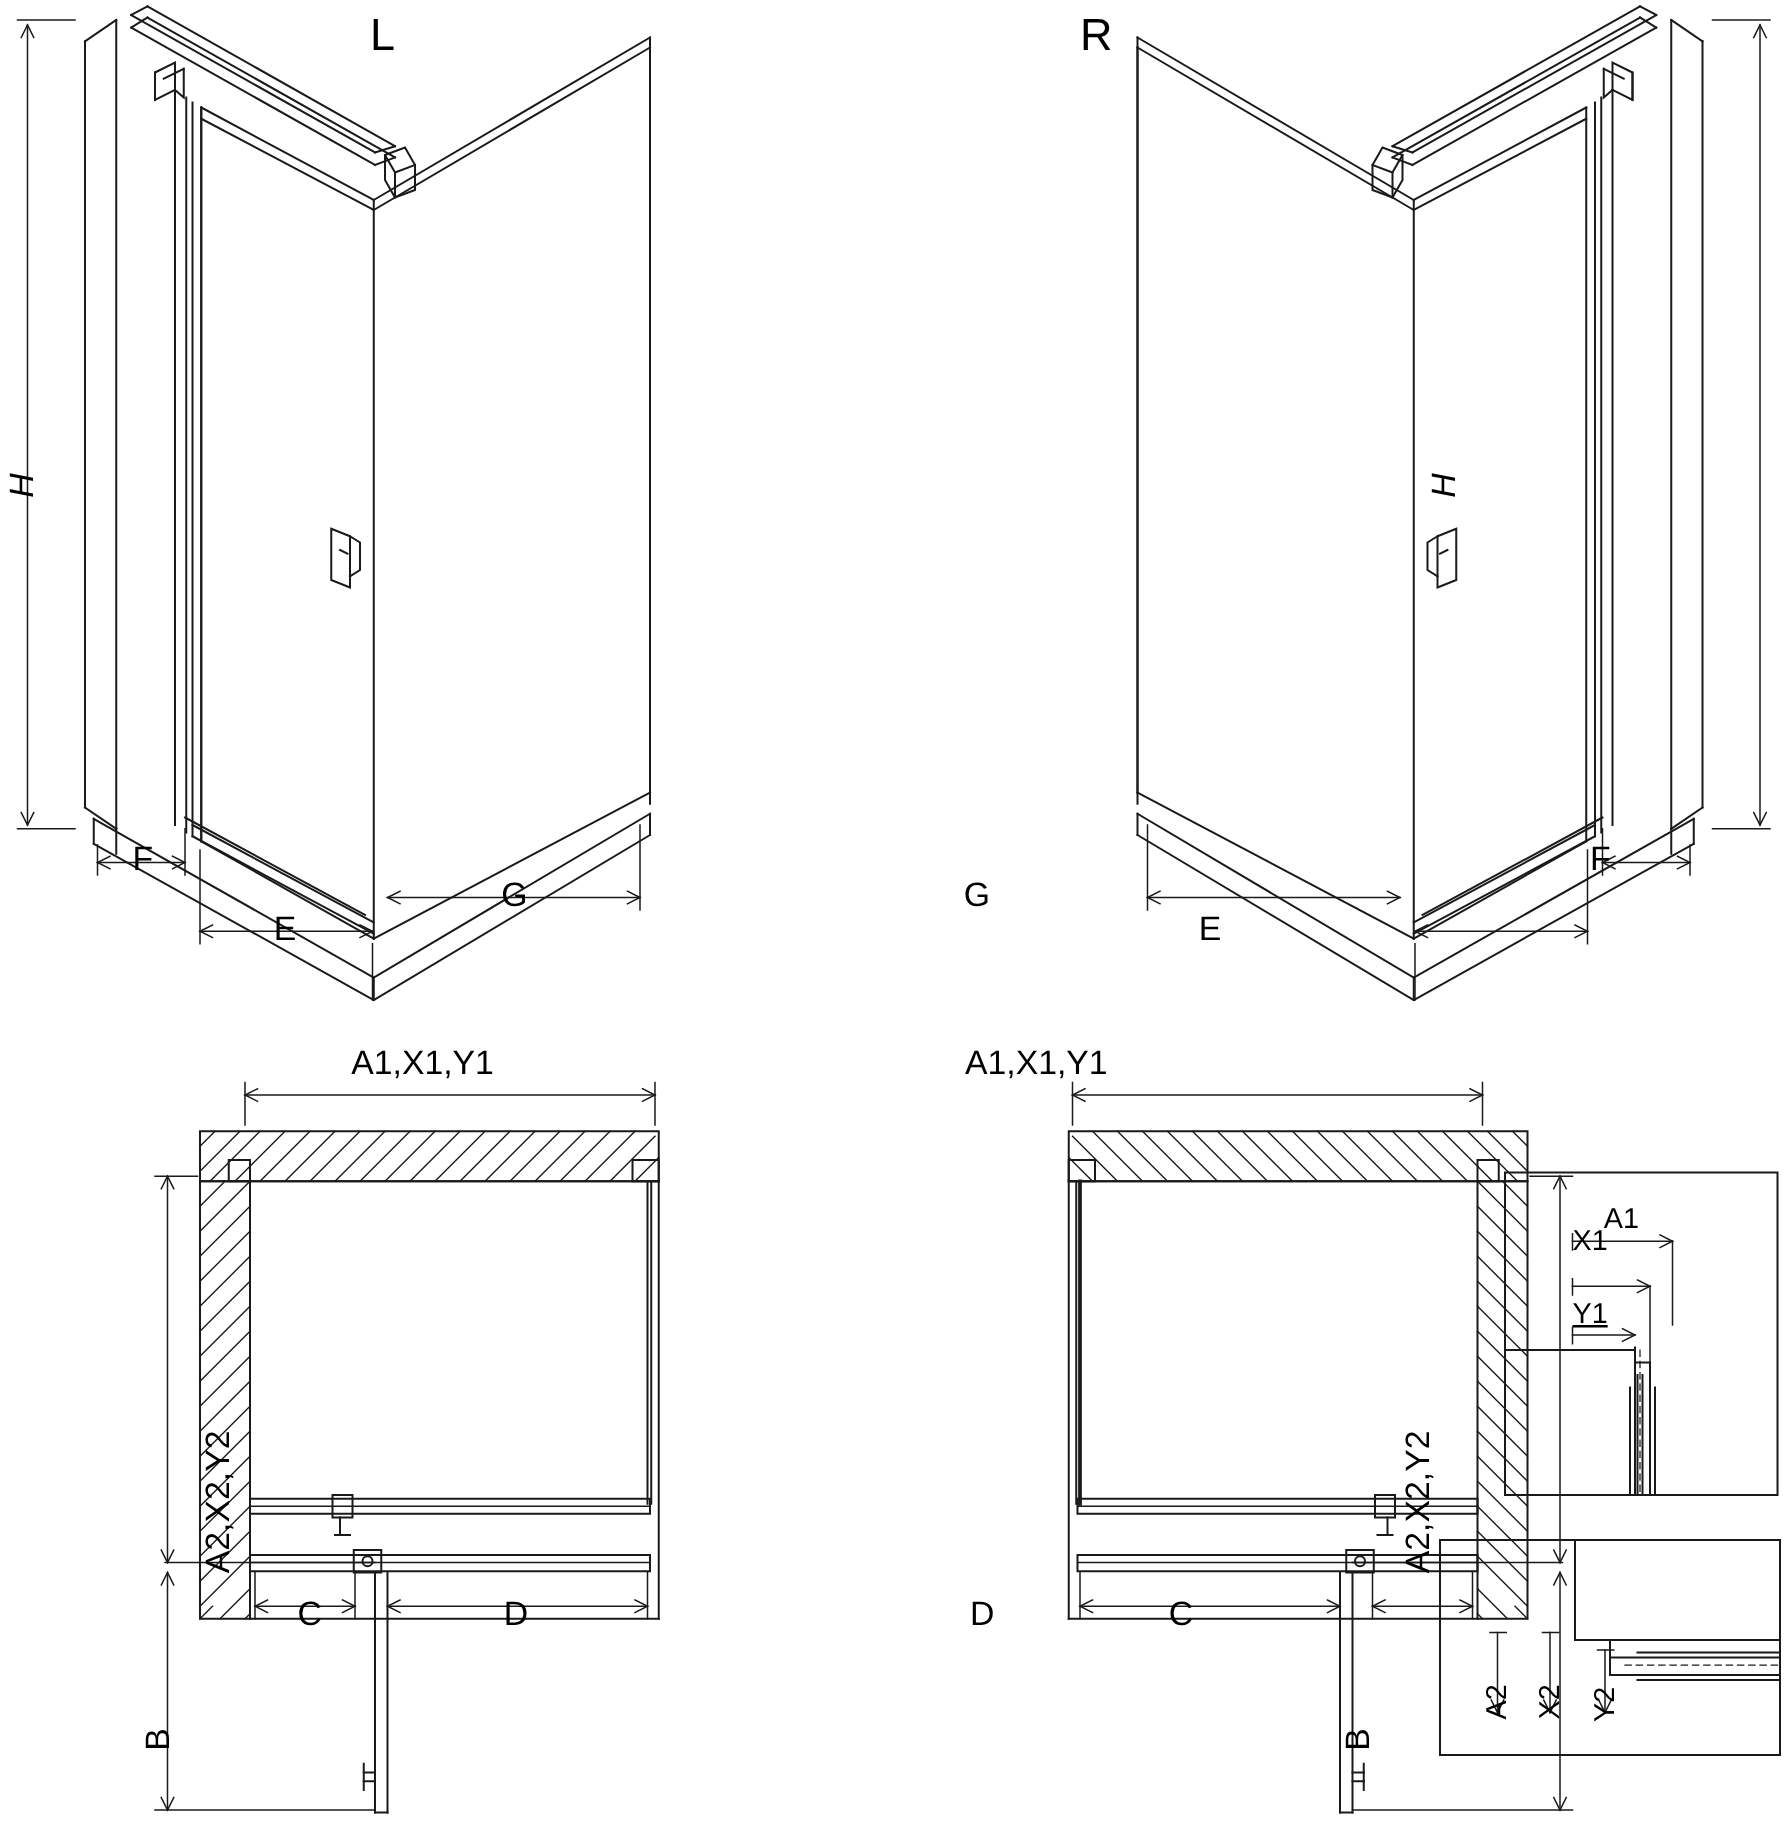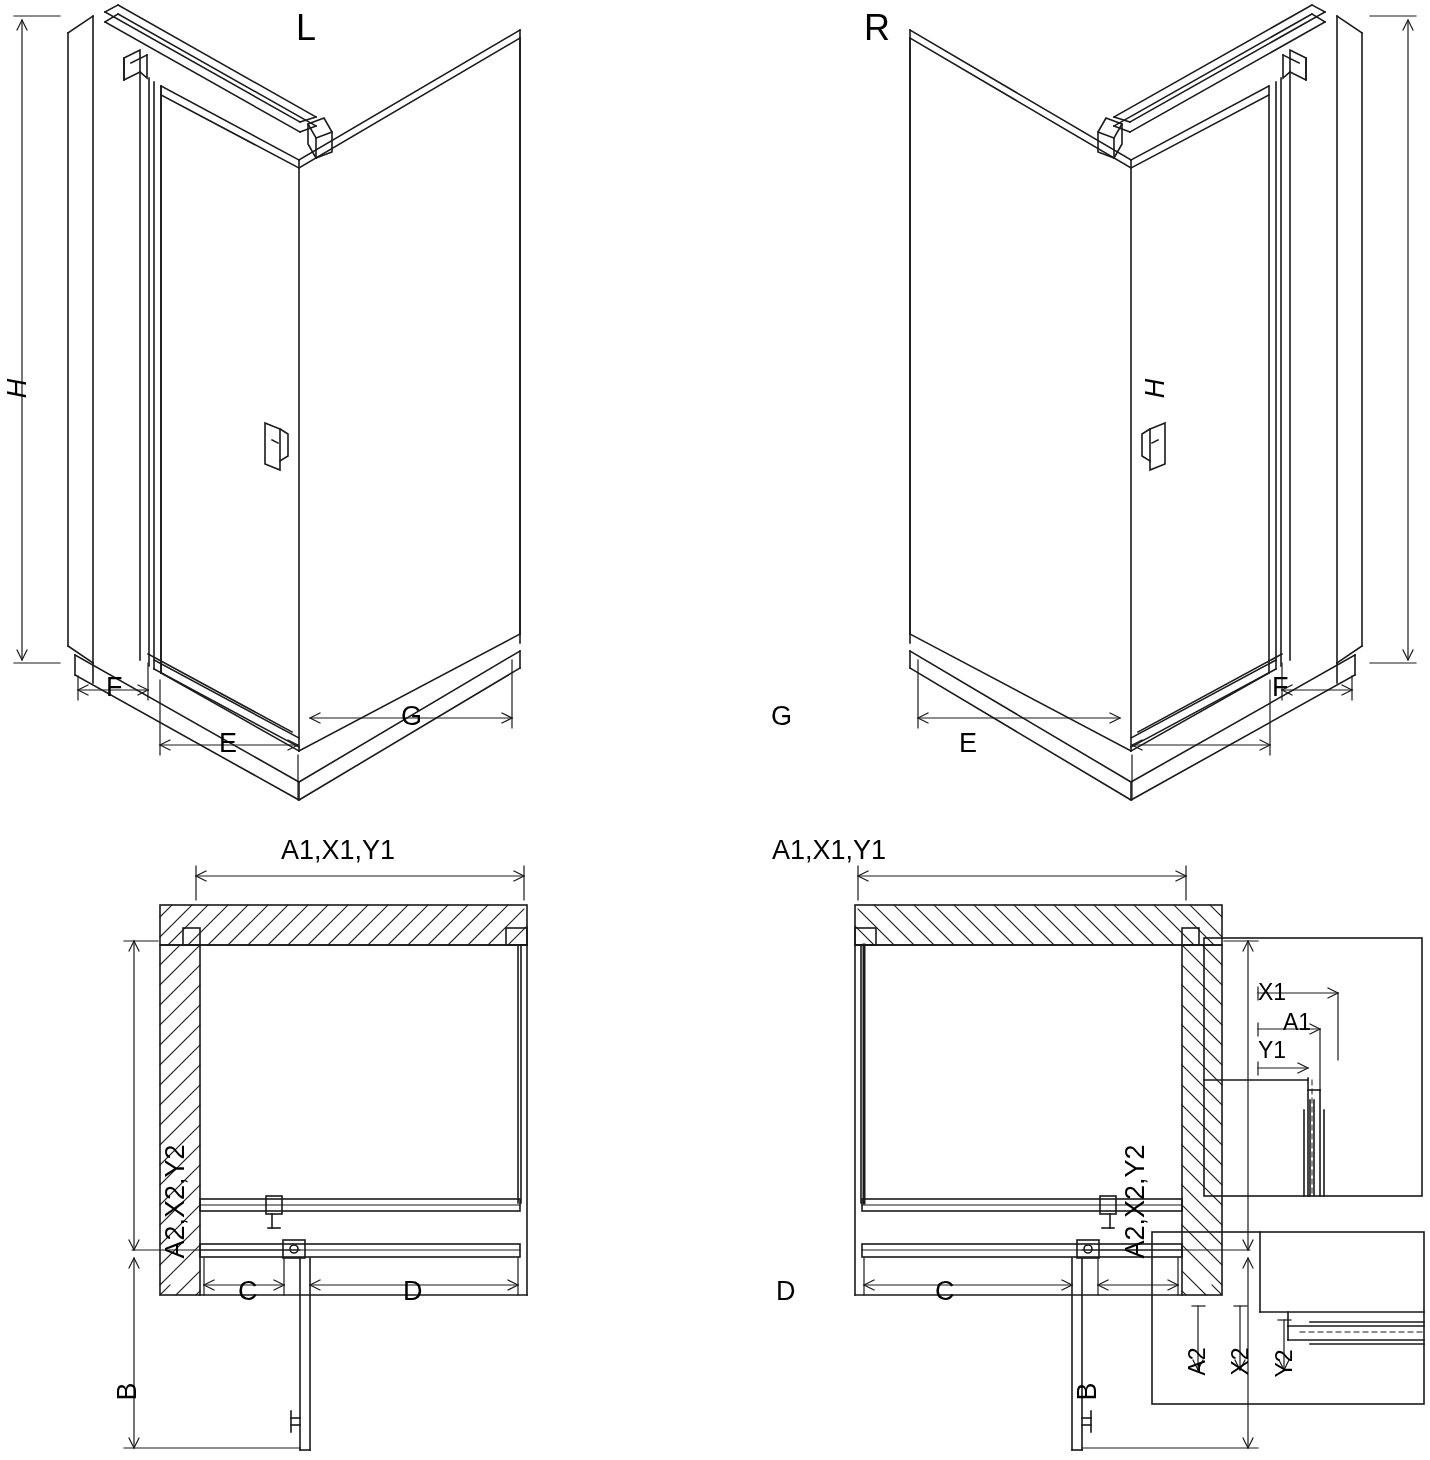--- a/index.html
+++ b/index.html
@@ -502,21 +502,21 @@
   <div class="lbl" style="left:238px; top:1278px;">C</div>
   <div class="lbl" style="left:403px; top:1278px;">D</div>
   <div class="lbl" style="left:0px; top:0px; transform: translate(118px,1378px) rotate(-90deg);">B</div>
 
   <div class="lbl" style="left:772px; top:837px;">A1,X1,Y1</div>
   <div class="lbl" style="left:0px; top:0px; transform: translate(1078px,1188px) rotate(-90deg);">A2,X2,Y2</div>
   <div class="lbl" style="left:935px; top:1278px;">C</div>
   <div class="lbl" style="left:776px; top:1278px;">D</div>
   <div class="lbl" style="left:0px; top:0px; transform: translate(1078px,1378px) rotate(-90deg);">B</div>
 
-  <div class="lbl sm" style="left:1283px; top:963px;margin-top:48px;">A1</div>
+  <div class="lbl sm" style="left:1283px; top:963px;">A1</div>
   <div class="lbl sm" style="left:1258px; top:981px;">X1</div>
-  <div class="lbl sm" style="left:1258px; top:1039px;">Y1</div>
+  <div class="lbl sm" style="left:1258px; top:1039px;text-decoration:underline;">Y1</div>
 
   <div class="lbl sm" style="left:0px; top:0px; transform: translate(1183px,1350px) rotate(-90deg);">A2</div>
   <div class="lbl sm" style="left:0px; top:0px; transform: translate(1226px,1350px) rotate(-90deg);">X2</div>
   <div class="lbl sm" style="left:0px; top:0px; transform: translate(1270px,1352px) rotate(-90deg);">Y2</div>
 
 </div>
 
 </body></html>

